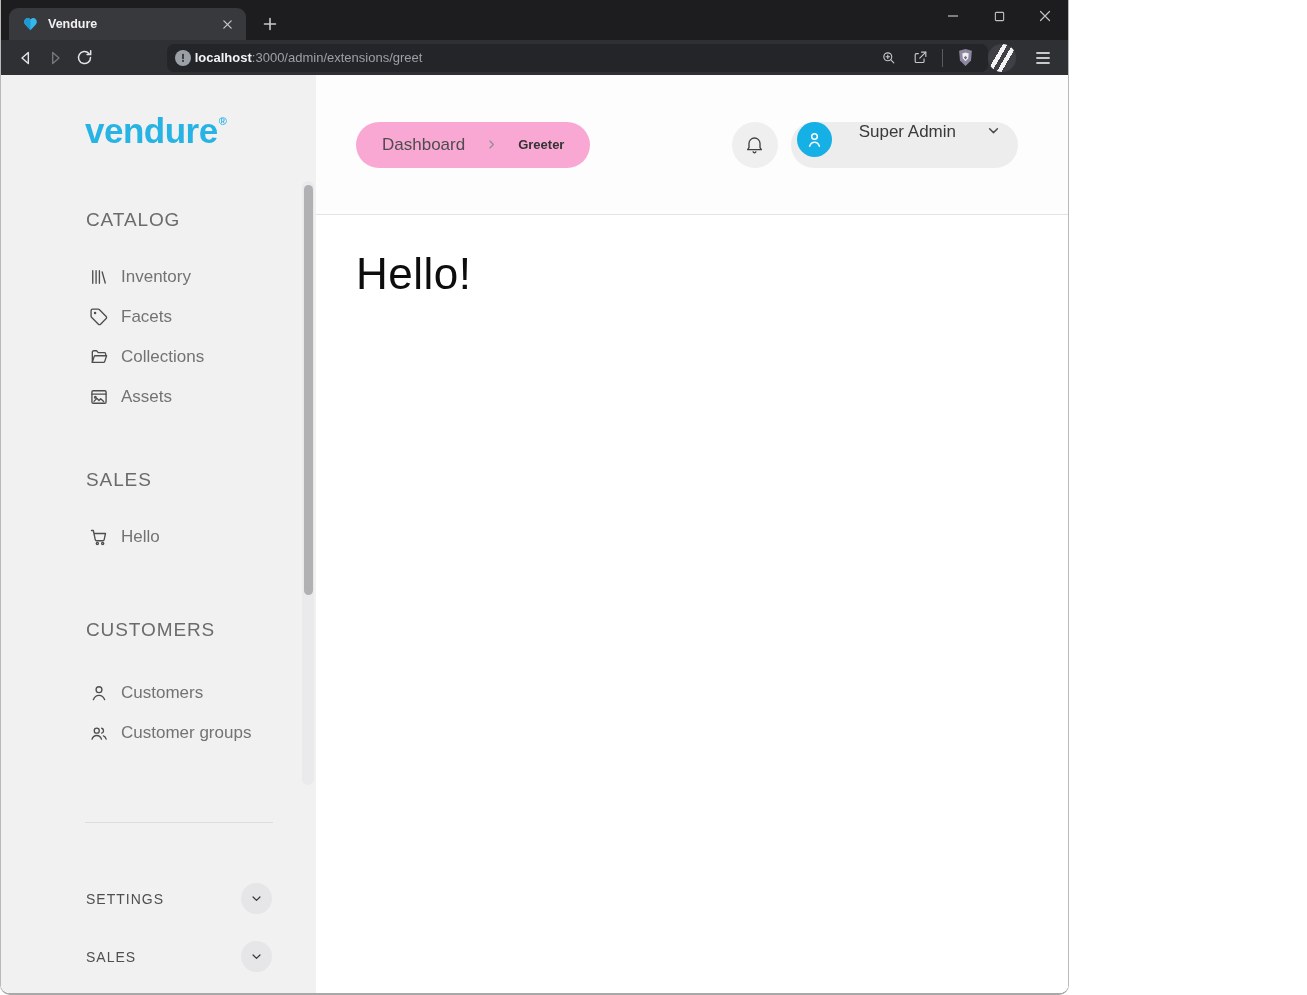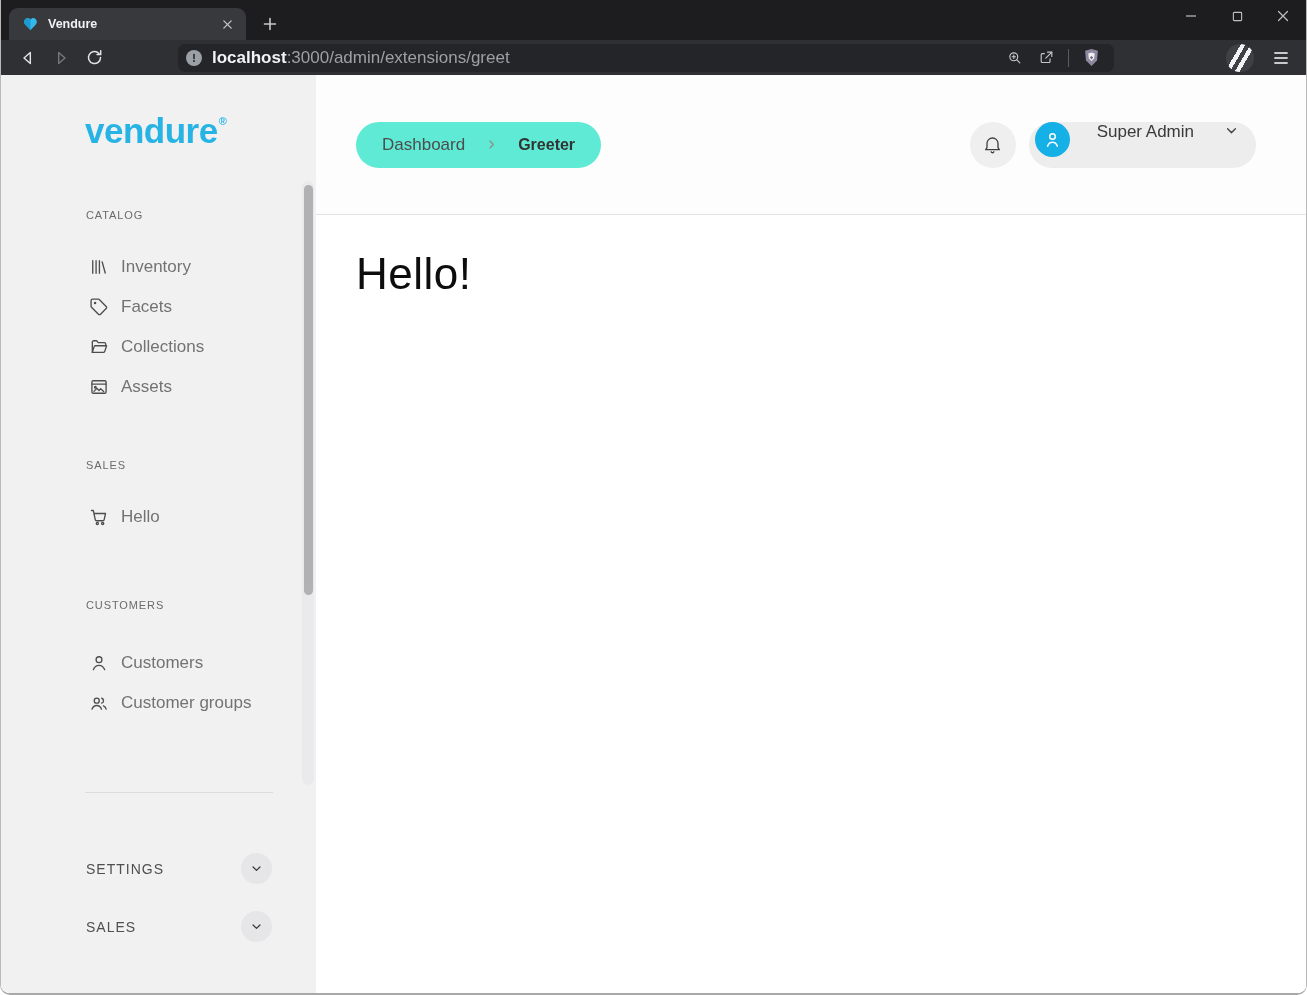--- a/index.html
+++ b/index.html
@@ -1,20 +1,20 @@
 <!DOCTYPE html>
 <html><head>
 <meta charset="utf-8">
 <style>
   * { box-sizing: border-box; margin: 0; padding: 0; }
   html, body { width: 1307px; height: 995px; overflow: hidden; }
   body { font-family: "Liberation Sans", sans-serif; background: #fff; }
 
   .window {
-    width: 1307px; height: 995px; position: relative;
+    width: 1069px; height: 995px; position: relative;
     border-left: 1px solid #b9b9b9; border-right: 1px solid #b9b9b9; border-bottom: 2px solid #a8a8a8;
     border-radius: 0 0 10px 10px; overflow: hidden; background: #fff;
   }
 
   
   .titlebar {
     height: 40px; background: #1d1d20; display: flex; align-items: flex-end; position: relative;
   }
   .tab {
     margin-left: 8px; width: 237px; height: 32px; background: #38393d;
@@ -32,40 +32,40 @@
 
   .toolbar {
     height: 35px; background: #2f3034; display: flex; align-items: center; padding: 0 10px 0 12px;
   }
   .nav-btn { width: 30px; height: 28px; display: flex; align-items: center; justify-content: center; border-radius: 6px; margin-right: 3px; }
   .urlbar {
     margin-left: 66px; width: 936px; height: 28px; background: #242528; border-radius: 7px;
     display: flex; align-items: center; padding: 0 10px 0 8px;
   }
   .url-info-badge { width: 16px; height: 16px; border-radius: 50%; background: #9aa0a6; display: flex; align-items: center; justify-content: center; flex: 0 0 auto; }
-  .url-text { margin-left: 10px; font-size: 17px; color: #9aa0a6; flex: 1; white-space: nowrap; overflow: hidden; }
+  .url-text { margin-left: 4px; font-size: 13px; color: #9aa0a6; flex: 1; white-space: nowrap; overflow: hidden; }
   .url-host { color: #f1f3f4; font-weight: bold; }
   .urlbar-actions { display: flex; align-items: center; gap: 6px; }
   .url-action { width: 26px; height: 24px; display: flex; align-items: center; justify-content: center; border-radius: 5px; }
   .url-divider { width: 1px; height: 18px; background: #5a5b5f; margin: 0 3px; }
   .toolbar-right { margin-left: auto; display: flex; align-items: center; gap: 12px; }
   .profile-avatar {
     width: 28px; height: 28px; border-radius: 50%;
     background: linear-gradient(120deg, #3f4046 0 34%, #f3f3f3 34% 45%, #3f4046 45% 56%, #f3f3f3 56% 67%, #3f4046 67%);
   }
   .menu-btn { width: 30px; height: 28px; display: flex; align-items: center; justify-content: center; border-radius: 6px; }
 
   
   .app { display: flex; height: 920px; background: #fff; }
 
   .sidebar { width: 315px; background: #f1f1f2; position: relative; flex: 0 0 auto; padding-left: 44px; }
   .logo { margin: 36px 0 0 40px; font-size: 35px; font-weight: bold; letter-spacing: -0.5px; }
   .logo sup { font-size: 11px; font-weight: bold; vertical-align: 18px; margin-left: 1px; }
   .section-label {
-    margin: 0 0 0 41px; font-size: 11px; font-weight: 500; color: #6b6b6b; letter-spacing: 0.9px;
+    margin: 0 0 0 41px; font-size: 19px; font-weight: 500; color: #6b6b6b; letter-spacing: 0.9px;
   }
   .nav-item {
     height: 40px; display: flex; align-items: flex-end; padding-left: 44px; cursor: pointer;
     color: #737373; font-size: 17px;
   }
   .nav-item .icon { width: 20px; height: 20px; color: #4d4d4d; margin-right: 12px; display: flex; align-items: center; }
   .divider { margin: 0 43px 0 40px; border-top: 1px solid #dcdcdd; }
   .collapse-row {
     display: flex; align-items: center; justify-content: space-between;
     margin: 0 44px 0 41px; cursor: pointer;
@@ -83,26 +83,26 @@
     position: absolute; top: 4px; left: 1.5px; width: 9px; height: 410px;
     background: #b1b1b3; border-radius: 5px;
   }
 
   .main { flex: 1; display: flex; flex-direction: column; background: #fff; }
   .page-header {
     height: 140px; background: #fdfdfd; border-bottom: 1px solid #e3e3e4;
     display: flex; align-items: center; padding: 0 50px 0 40px; flex: 0 0 auto;
   }
   .breadcrumb {
-    height: 46px; background: #5eead4; border-radius: 23px; display: flex; align-items: center;
+    height: 46px; background: #f9a8d4; border-radius: 23px; display: flex; align-items: center;
     padding: 0 26px; gap: 19px;
   }
   .crumb-root { font-size: 17px; color: #4d4d4d; cursor: pointer; }
   .crumb-sep { color: #8f8f8f; display: flex; }
-  .crumb-current { font-size: 16px; color: #333; font-weight: bold; }
+  .crumb-current { font-size: 13px; color: #333; font-weight: bold; }
   .header-actions { margin-left: auto; display: flex; align-items: center; gap: 13px; }
   .bell-btn {
     width: 46px; height: 46px; border-radius: 50%; background: #efeff0;
     display: flex; align-items: center; justify-content: center; color: #3f3f3f; cursor: pointer;
   }
   .user-chip {
     height: 46px; border-radius: 23px; background: #ededee; display: flex; align-items: flex-start;
     padding: 0 16px 0 6px; gap: 27px; cursor: pointer;
   }
   .user-avatar {

